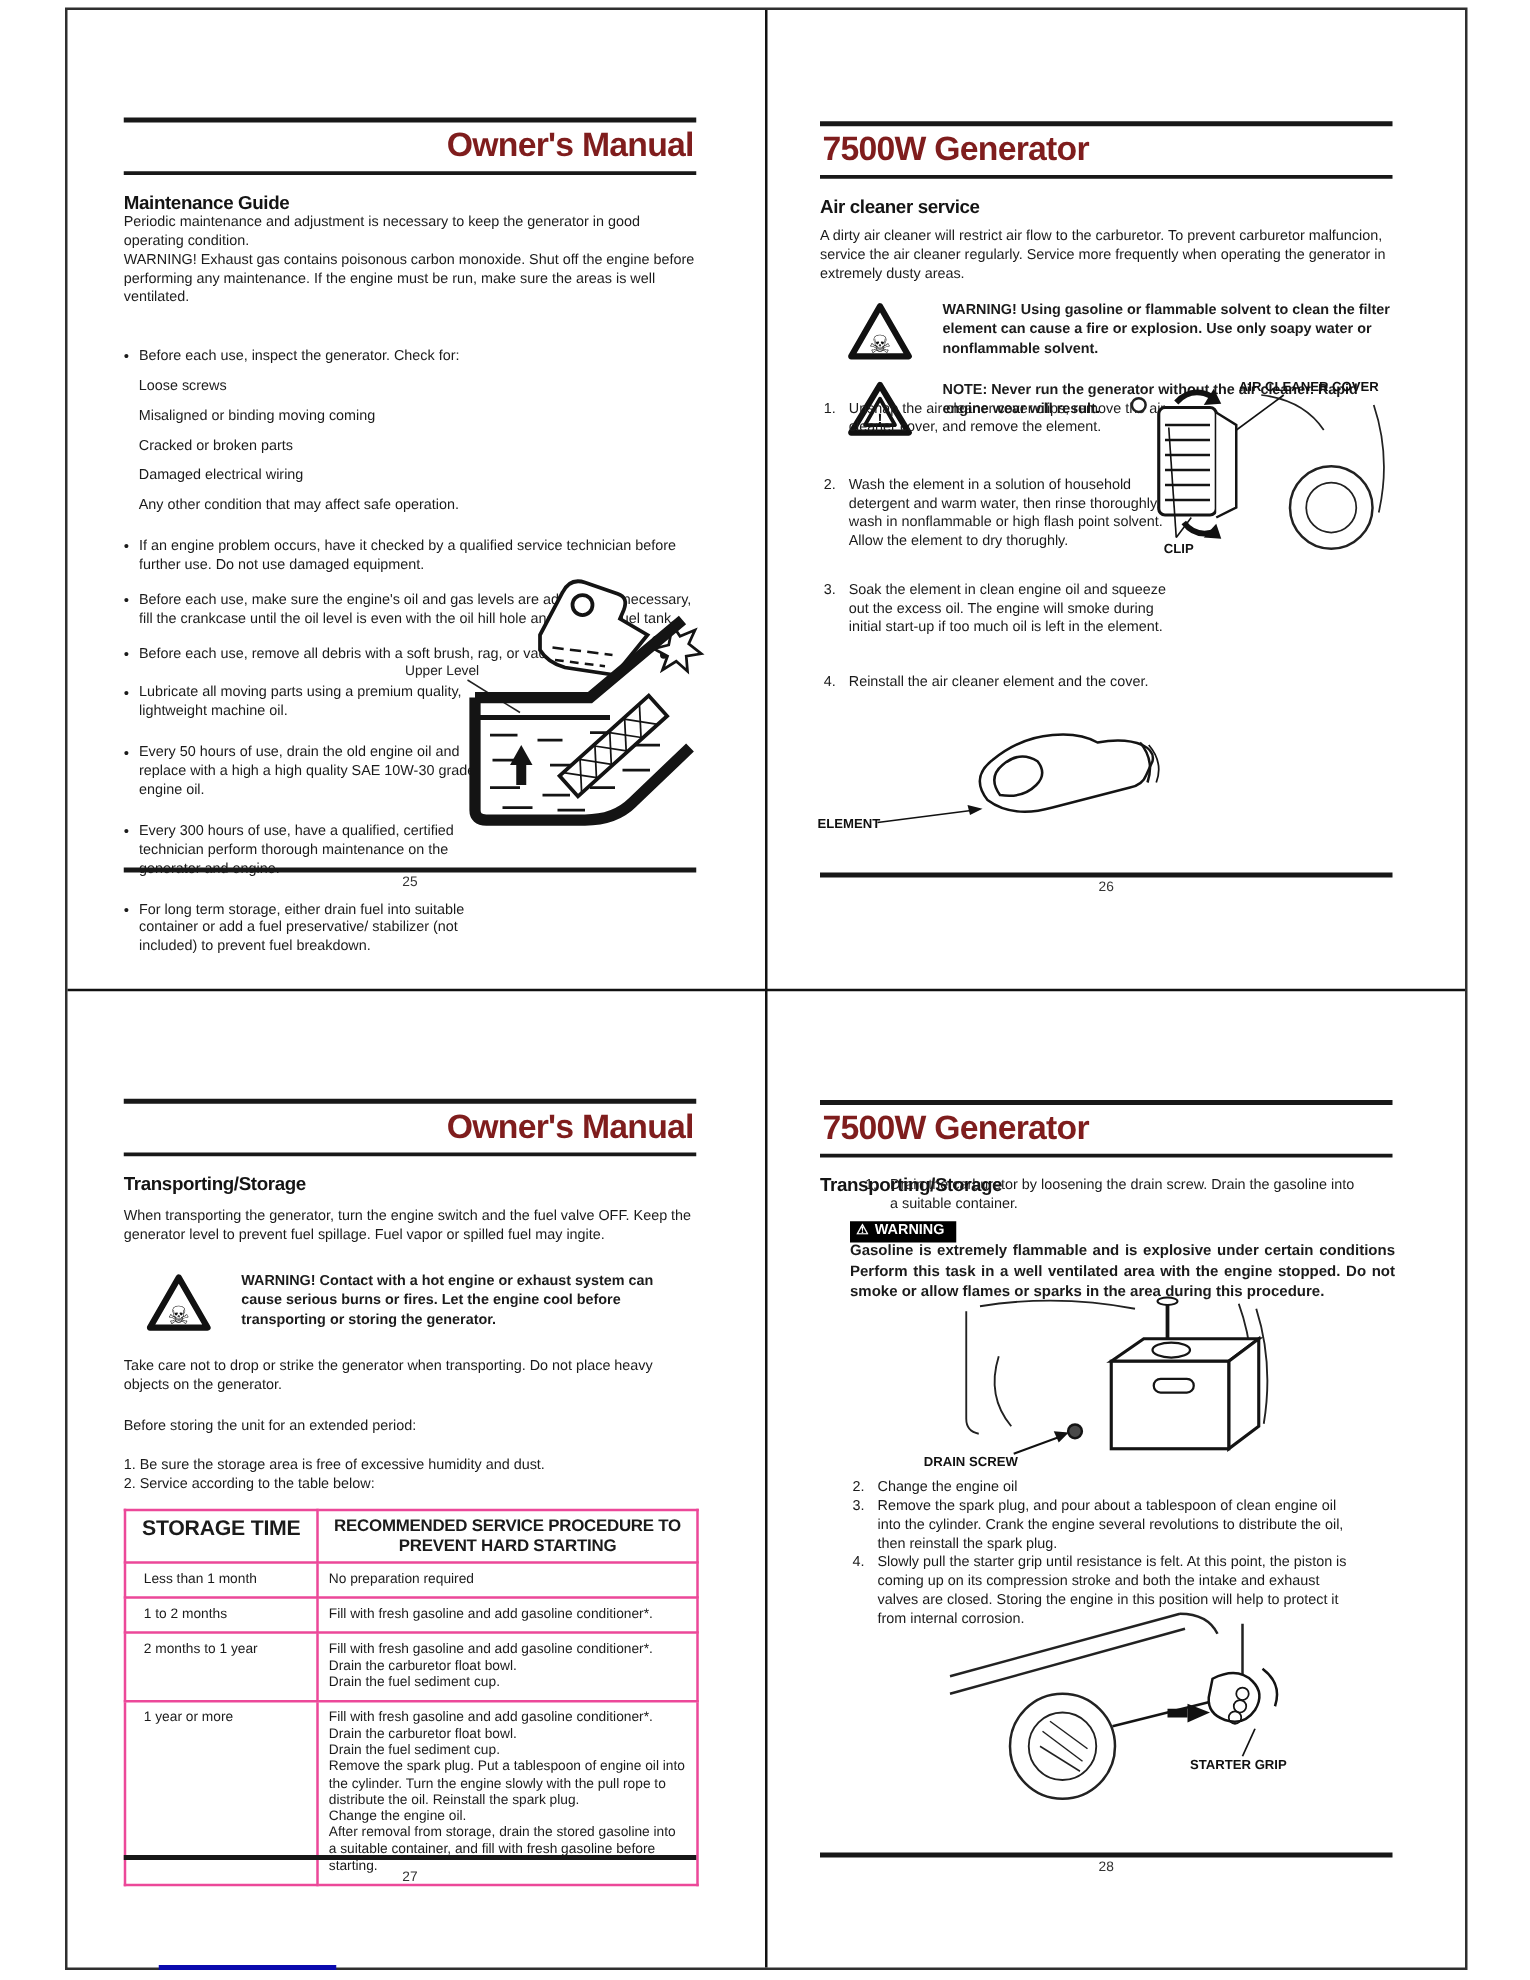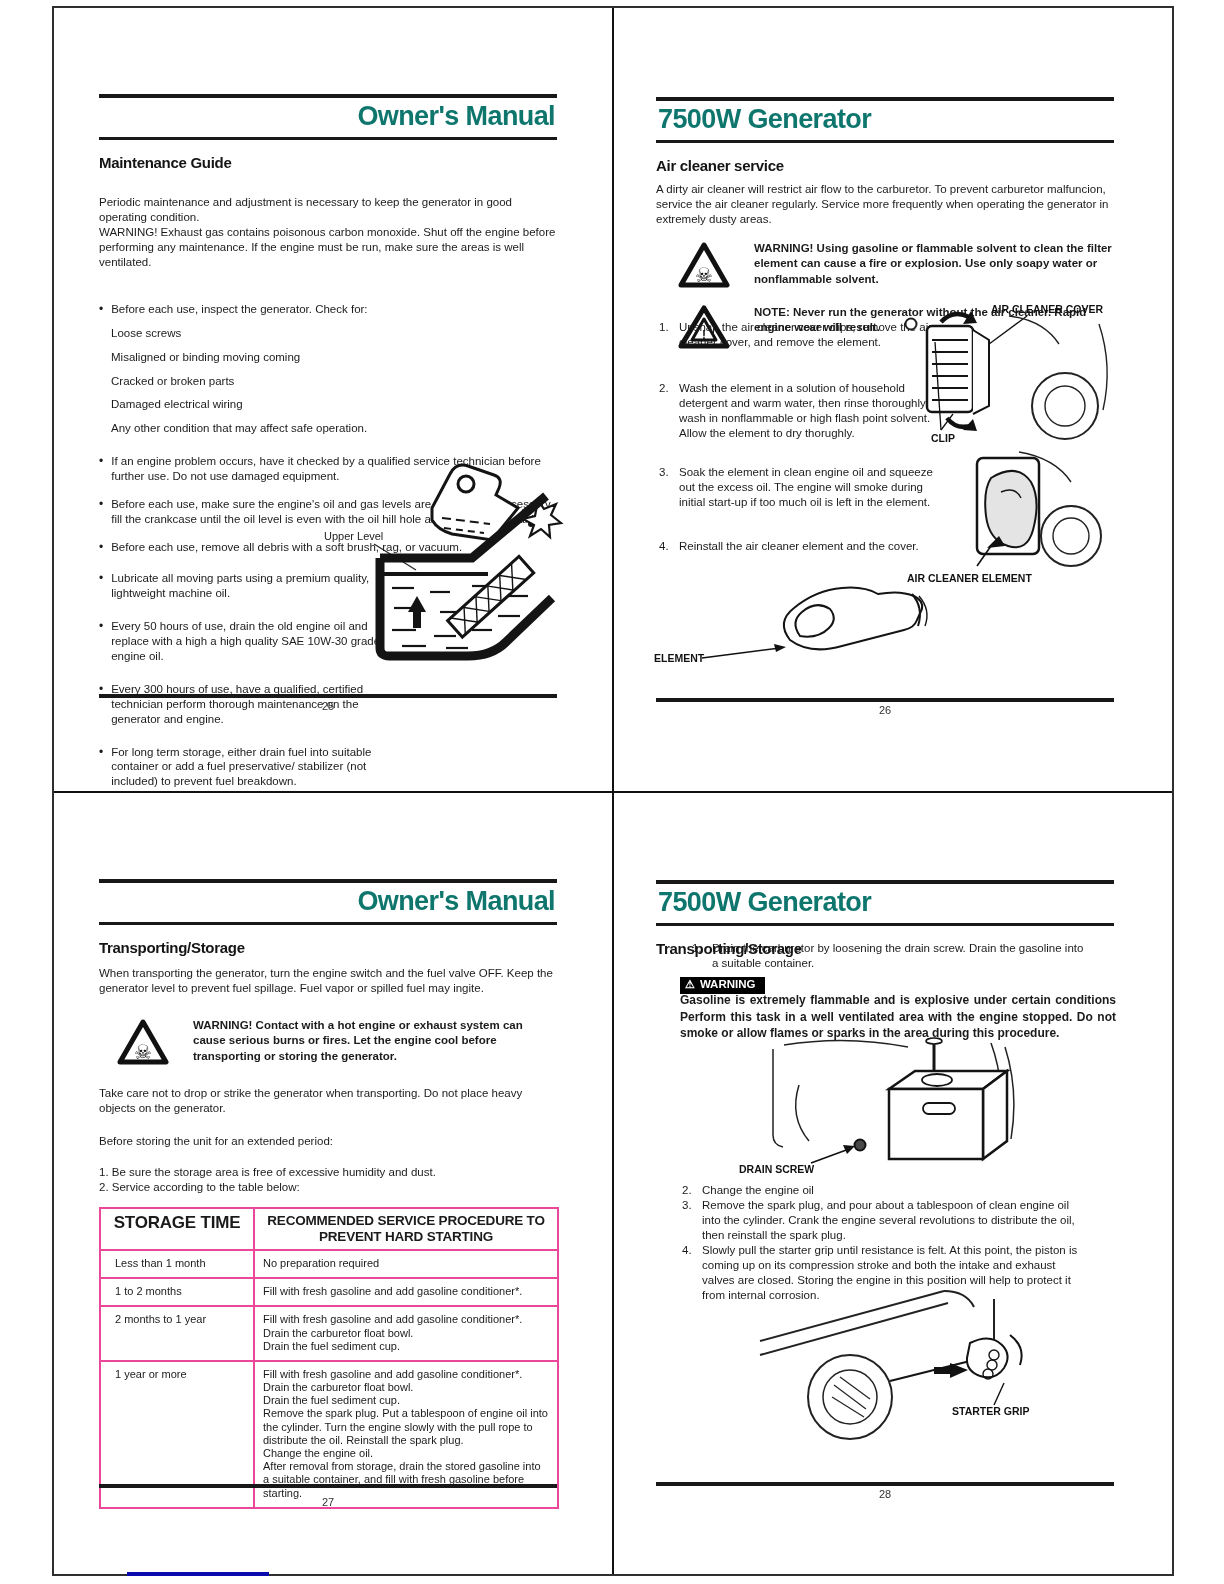--- a/index.html
+++ b/index.html
@@ -11,21 +11,21 @@
   .quad{position:absolute;overflow:hidden;}
   #q25{left:0;top:0;width:558px;height:783px;}
   #q26{left:560px;top:0;width:558px;height:783px;}
   #q27{left:0;top:785px;width:558px;height:781px;}
   #q28{left:560px;top:785px;width:558px;height:781px;}
   .pc{position:absolute;top:0;width:458px;}
   .pc.left{left:45px;}
   .pc.rightpg{left:42px;}
   .rule{height:4px;background:#181818;}
   .rule.thin{height:3px;}
-  .doc-title{font-size:27px;font-weight:bold;letter-spacing:-0.6px;padding:3px 2px 5px 2px;color:#0f766e;}
+  .doc-title{font-size:27px;font-weight:bold;letter-spacing:-0.6px;padding:3px 2px 5px 2px;color:#7f1d1d;}
   .ta-r{text-align:right;}
   .sec-title{font-size:15px;font-weight:bold;letter-spacing:-0.3px;margin-top:14px;color:#141414;}
   .b{font-size:11.5px;line-height:1.3;}
   .dash-item{display:flex;gap:16px;margin:9px 0 0 12px;}
   .bullet{display:flex;gap:8px;margin-top:13px;}
   .bullet::before{content:"\2022";font-size:12px;line-height:1.2;}
   .narrow{width:300px;}
   .warnrow{display:flex;gap:24px;align-items:flex-start;}
   .warnrow .wtext{font-weight:bold;font-size:11.5px;line-height:1.35;}
   .tri-icon{flex:0 0 auto;}
@@ -60,21 +60,21 @@
     <div class="vdiv"></div>
     <div class="hdiv"></div>
 
     <div class="quad" id="q25">
       <div class="pc left" style="top:86px;">
         <div class="rule"></div>
         <div class="doc-title ta-r">Owner's Manual</div>
         <div class="rule thin"></div>
         <div class="sec-title">Maintenance Guide</div>
 
-        <div class="b" style="margin-top:24px;">Periodic maintenance and adjustment is necessary to keep the generator in good operating condition.</div>
+        <div class="b" style="">Periodic maintenance and adjustment is necessary to keep the generator in good operating condition.</div>
         <div class="b">WARNING! Exhaust gas contains poisonous carbon monoxide. Shut off the engine before performing any maintenance. If the engine must be run, make sure the areas is well ventilated.</div>
 
         <div class="bullet b" style="margin-top:32px;">
           <span>Before each use, inspect the generator. Check for:</span>
         </div>
         <div class="dash-item b">
             <span>Loose screws</span>
           </div>
         <div class="dash-item b">
             <span>Misaligned or binding moving coming</span>
@@ -234,33 +234,20 @@
           <path d="M82 20 q12 -13 28 -5" fill="none" stroke="#111" stroke-width="4.5"></path>
           <polygon points="112,9 104,22 118,21" fill="#111"></polygon>
           <path d="M88 116 q10 13 26 7" fill="none" stroke="#111" stroke-width="4.5"></path>
           <polygon points="118,129 104,128 114,117" fill="#111"></polygon>
           <text x="72" y="140" font-size="10.5" font-weight="bold" fill="#111">CLIP</text>
           <line x1="82" y1="128" x2="94" y2="112" stroke="#111" stroke-width="1.3"></line>
           <line x1="82" y1="128" x2="76" y2="40" stroke="#111" stroke-width="1.3"></line>
         </svg>
       </div>
 
-      <div class="abs" style="left:245px;top:436px;width:258px;height:150px;">
-        <svg width="258" height="150" viewBox="0 0 258 150">
-          <circle cx="212" cy="92" r="30" fill="none" stroke="#222" stroke-width="2"></circle>
-          <circle cx="212" cy="92" r="18" fill="none" stroke="#222" stroke-width="1.4"></circle>
-          <path d="M160 8 q36 6 52 30" fill="none" stroke="#222" stroke-width="1.4"></path>
-          <rect x="118" y="14" width="62" height="96" rx="6" fill="#fff" stroke="#141414" stroke-width="2.5"></rect>
-          <path d="M132 34 q26 -16 40 4 q10 18 2 48 q-6 22 -25 16 q-19 -6 -22 -30 q-3 -26 5 -38 z" fill="#e4e4e4" stroke="#141414" stroke-width="2"></path>
-          <path d="M142 48 q14 -6 20 6" fill="none" stroke="#141414" stroke-width="1.4"></path>
-          <polygon points="128,104 140,92 146,102" fill="#111"></polygon>
-          <line x1="118" y1="122" x2="132" y2="102" stroke="#111" stroke-width="1.6"></line>
-          <text x="48" y="138" font-size="10.5" font-weight="bold" fill="#111">AIR CLEANER ELEMENT</text>
-        </svg>
-      </div>
 
       <div class="abs" style="left:40px;top:574px;width:310px;height:90px;">
         <svg width="310" height="90" viewBox="0 0 310 90">
           <path d="M136 58 q-14 -18 4 -32 q22 -18 48 -20 q22 -2 36 6 q22 -4 36 2 q10 5 8 13 l-5 11 q-3 8 -13 10 l-62 16 q-32 9 -52 -6 z" fill="#fff" stroke="#141414" stroke-width="2"></path>
           <path d="M146 54 q-10 -14 2 -24 q14 -12 28 -3 q8 10 -1 19 q-11 11 -29 8 z" fill="#fff" stroke="#141414" stroke-width="2"></path>
           <path d="M258 12 q12 14 6 32" fill="none" stroke="#141414" stroke-width="2"></path>
           <path d="M265 14 q12 14 6 30" fill="none" stroke="#141414" stroke-width="1.4"></path>
           <text x="0" y="80" font-size="10.5" font-weight="bold" fill="#111">ELEMENT</text>
           <line x1="48" y1="76" x2="126" y2="66" stroke="#111" stroke-width="1.4"></line>
           <polygon points="132,65 120,62 122,70" fill="#111"></polygon>

